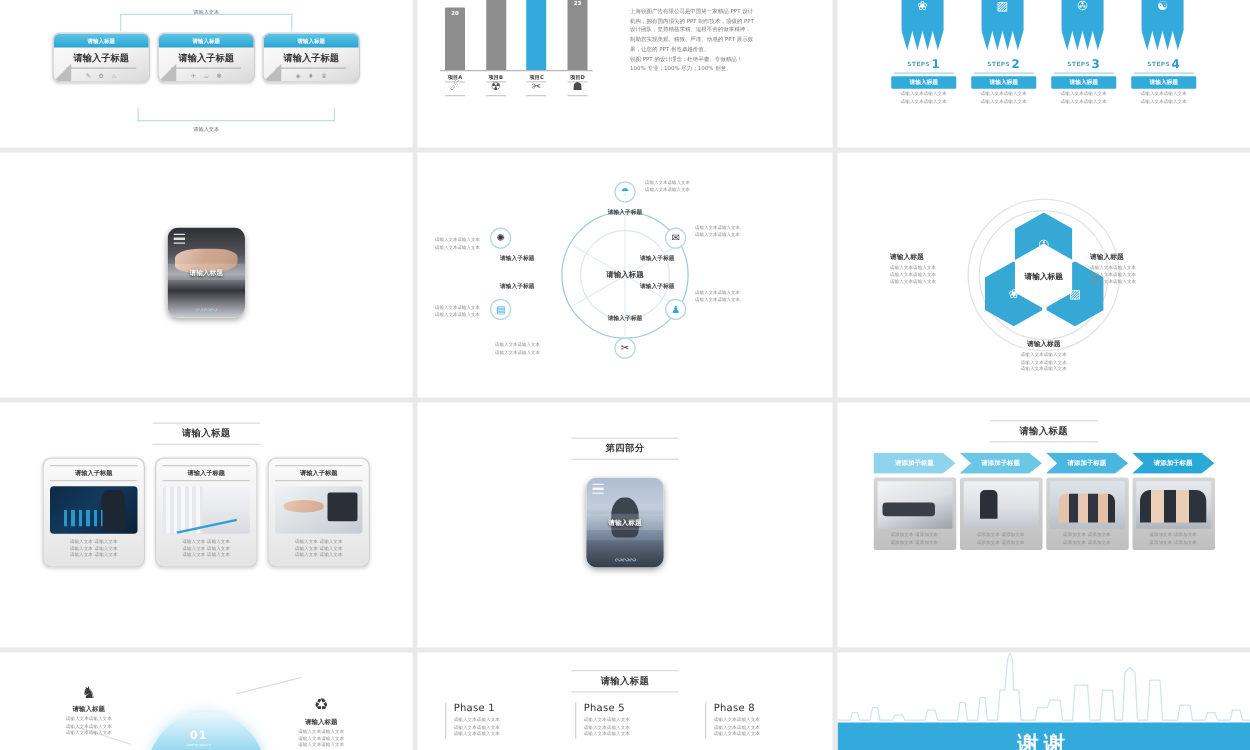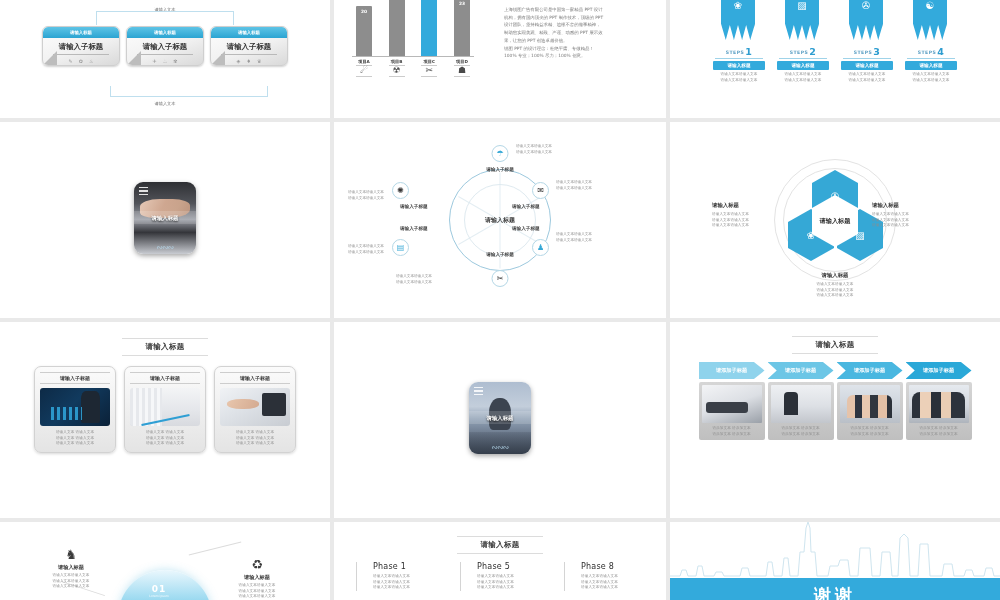--- a/index.html
+++ b/index.html
@@ -284,21 +284,21 @@
   .s10 .seg{ position:absolute; left:0; right:12px; text-align:center; color:#fff; }
   .s10 .seg b{ display:block; font-size:9px; font-weight:bold; letter-spacing:1px; }
   .s10 .seg i{ display:block; font-style:normal; font-size:3px; opacity:.85; }
   .s10 .ic{ position:absolute; width:70px; text-align:center; }
   .s10 .ic .g{ font-size:13px; color:#3b3b3b; line-height:1; }
   .s10 .ic h5{ font-size:5.2px; font-weight:bold; color:#3a3a3a; margin:3px 0 2px; }
   .s10 .lead{ position:absolute; border-top:1px solid #dcdcdc; }
 
   
   .s11-row{ position:absolute; left:22px; right:22px; top:40px; display:flex; justify-content:space-between; }
-  .s11-col{ width:80px; padding-left:16px; border-left:1px solid #d4d4d4; }
+  .s11-col{ width:80px; padding-left:6px; border-left:1px solid #d4d4d4; }
   .s11-col h5{ font-size:8px; font-weight:normal; color:#2e2e2e; margin-bottom:3px; letter-spacing:.2px; }
 
   
   .s12{ position:absolute; inset:0; background:#fff; }
   .s12 .sky{ position:absolute; left:0; right:0; top:0; height:58px; }
   .s12 .band{
     position:absolute; left:0; right:0; bottom:0; height:30px;
     background:#33aadc;
     display:flex; align-items:flex-start; justify-content:center;
   }
@@ -578,20 +578,23 @@
         <div class="s7-head">请输入子标题</div>
         <div class="s7-img c"></div>
         <div class="tiny c s7-txt" style="white-space:pre-line">请输入文本 请输入文本
 请输入文本 请输入文本
 请输入文本 请输入文本</div>
       </div>
     </div>
   </div>
 
   <div class="slide">
+    <div class="cover-ttl">
+      <div class="ttl ttl-rule">第四部分</div>
+    </div>
     <div class="photo-card">
       <div class="ph2"></div>
       <div class="glass"></div>
       <div class="menu">
           <i></i>
           <i></i>
           <i></i>
         </div>
       <div class="cap">请输入标题</div>
       <div class="waves">∾∾∾</div>

